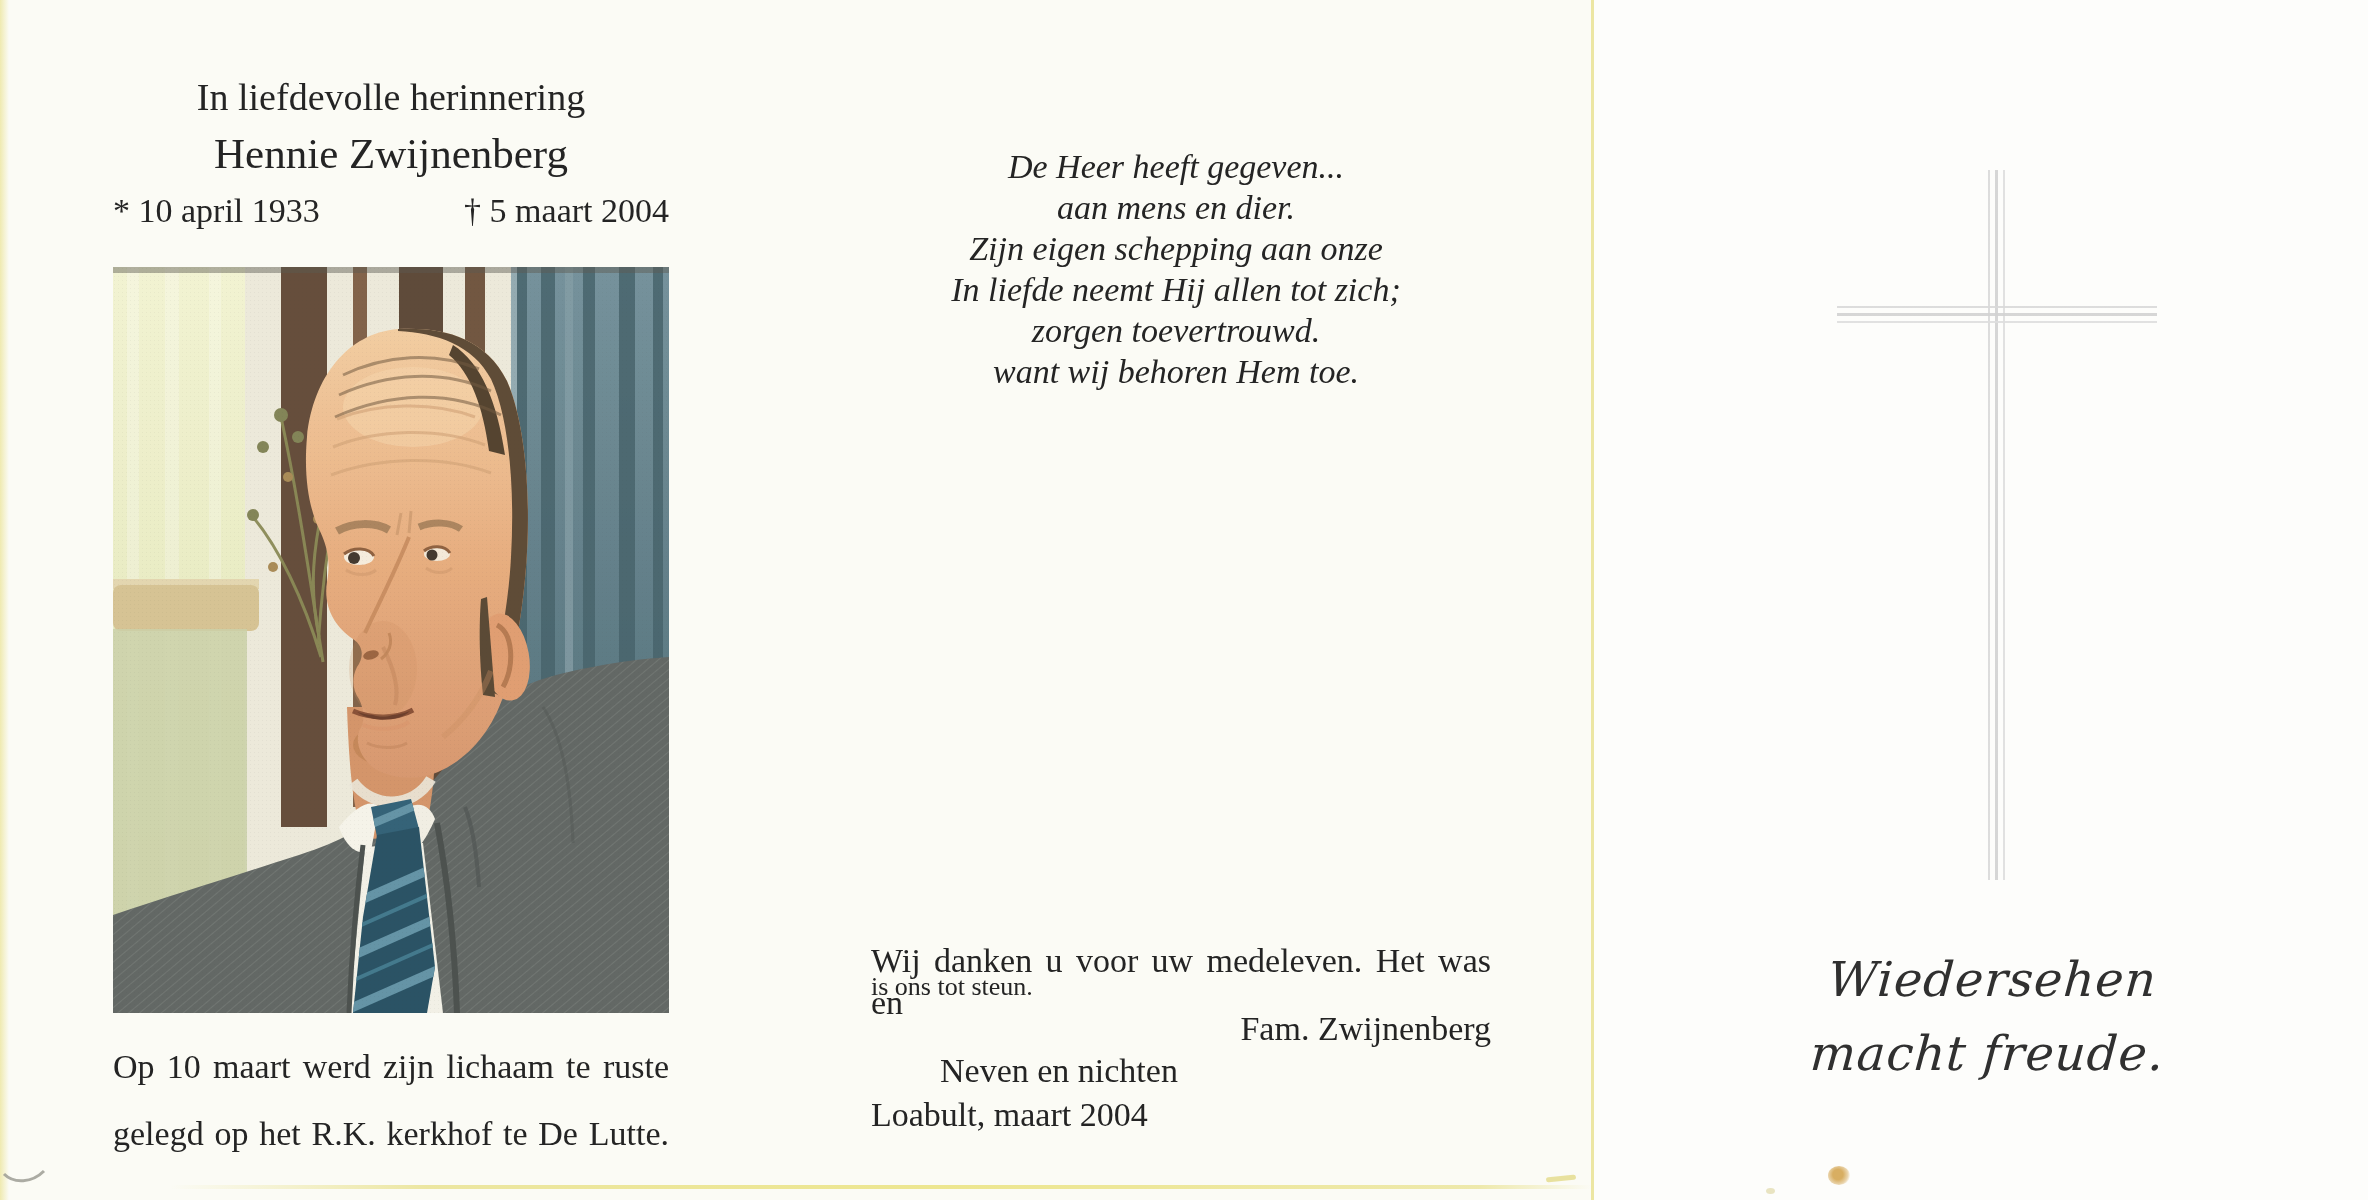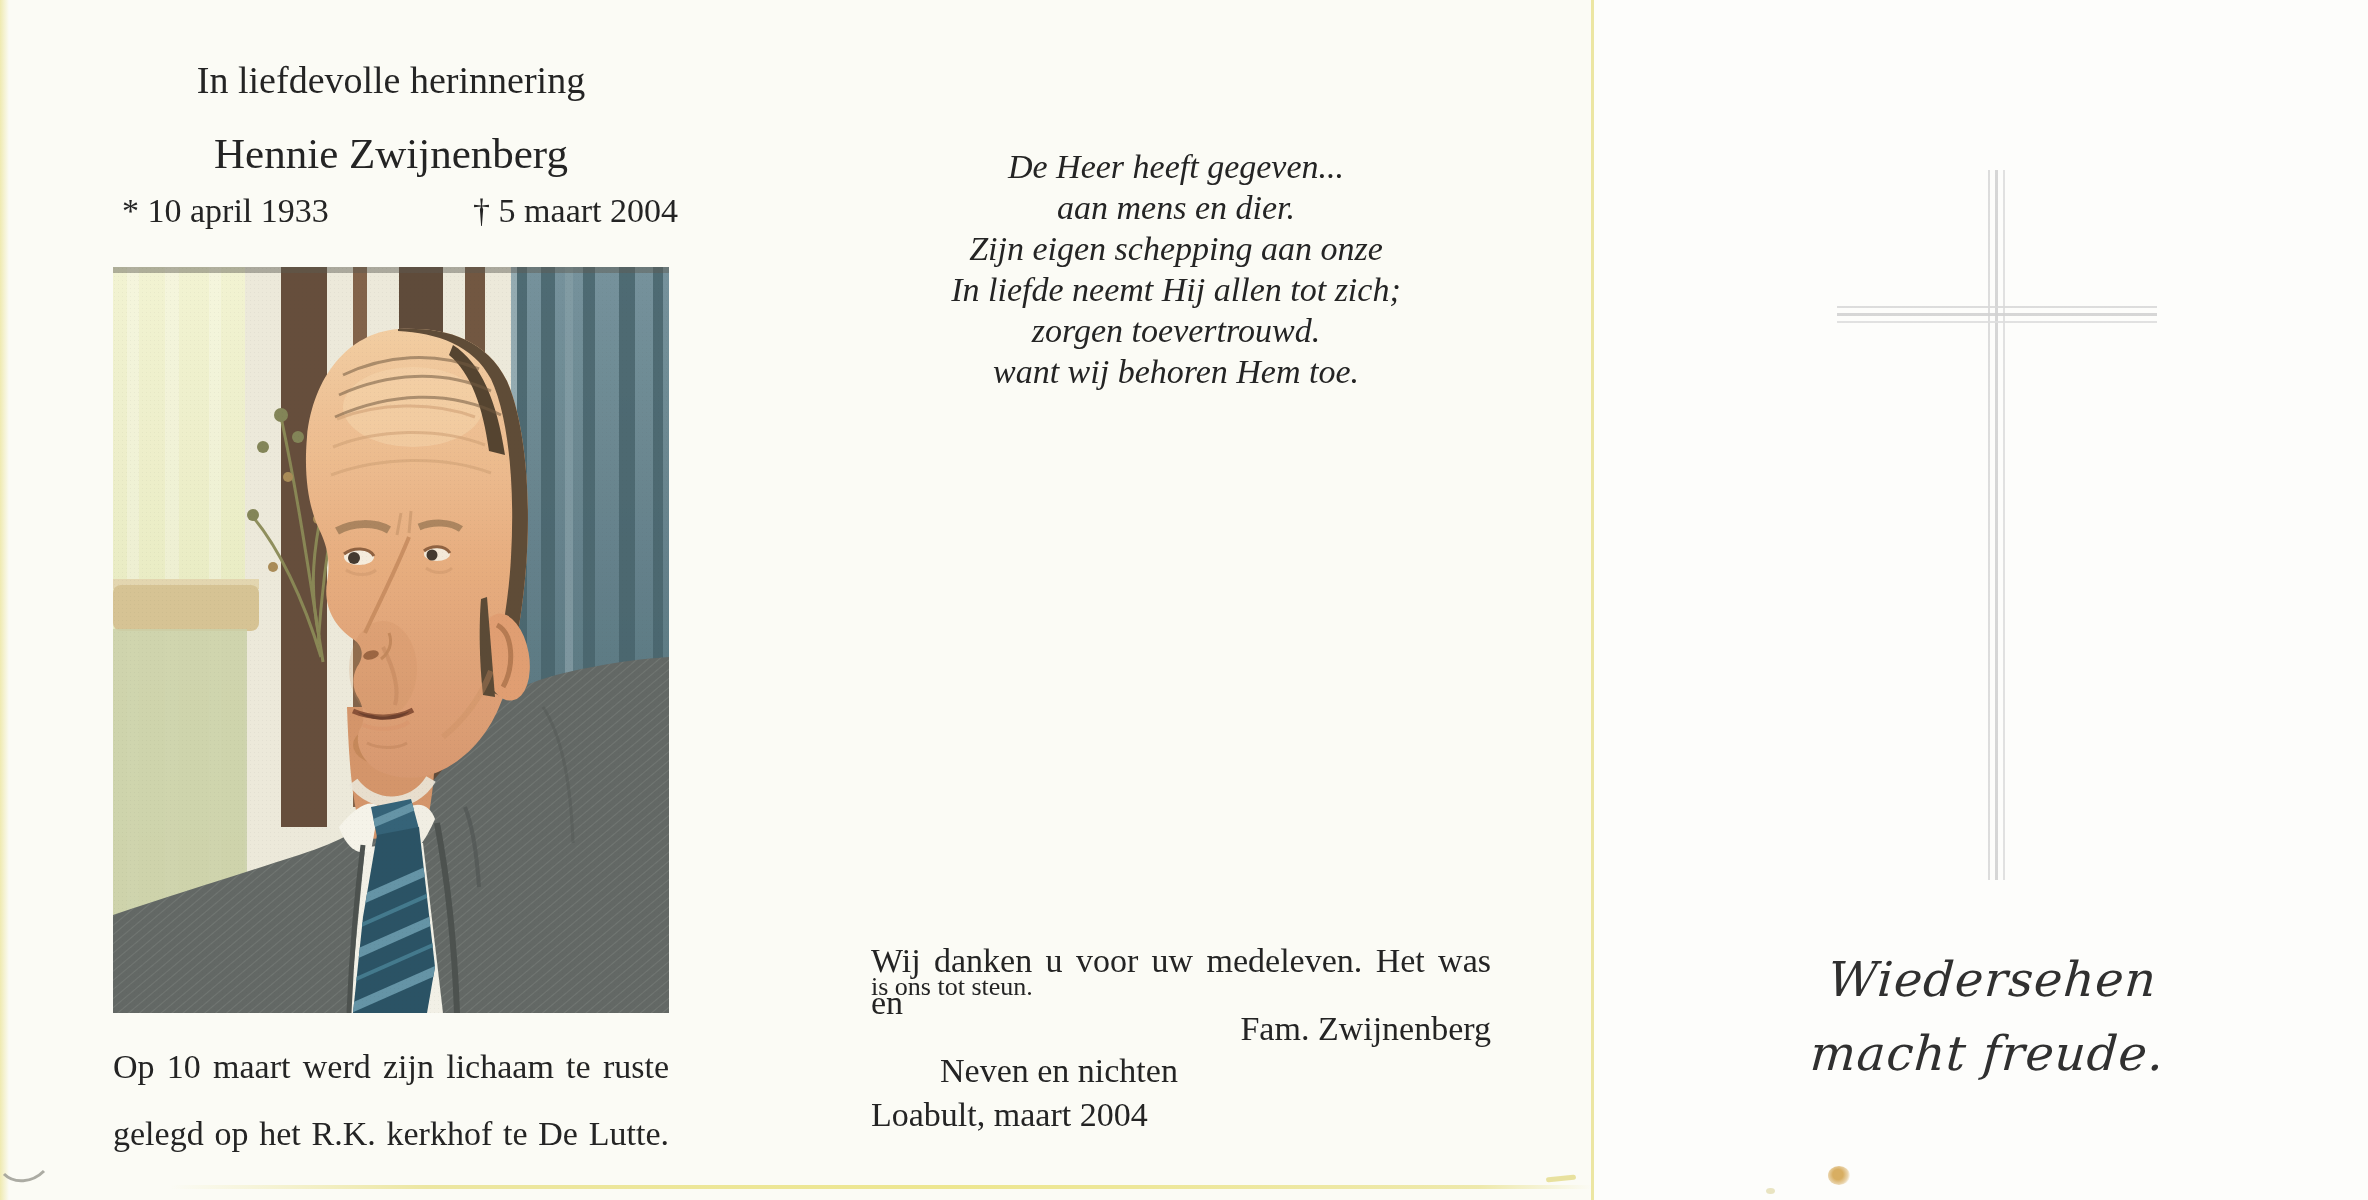--- a/index.html
+++ b/index.html
@@ -15,23 +15,23 @@
   .edge-left{left:0;top:0;width:9px;height:1200px;
     background:linear-gradient(90deg,var(--edge-strip,#efeab0),rgba(239,234,176,0));}
   .fold-line{left:1591px;top:0;width:3px;height:1200px;background:var(--fold-line,#e9e293);opacity:.85;}
   .bottom-line{left:170px;top:1185px;width:1422px;height:4px;
     background:linear-gradient(90deg,rgba(232,225,140,0),rgba(232,225,140,.8) 18%,rgba(236,229,138,.95) 55%,rgba(232,225,140,.7) 92%,rgba(232,225,140,0));}
   .stain1{left:1828px;top:1166px;width:22px;height:19px;border-radius:50%;
     background:radial-gradient(circle at 45% 45%,var(--stain,#d8ae62) 0 32%,rgba(216,174,98,.5) 62%,transparent 78%);}
   .dash1{left:1546px;top:1176px;width:30px;height:5px;background:#e4dc8e;border-radius:3px;transform:rotate(-6deg);opacity:.85;}
   .speck{left:1766px;top:1188px;width:9px;height:6px;background:#e0d9a8;border-radius:50%;opacity:.7;}
   
-  .heading{left:113px;top:57px;width:556px;text-align:center;font-size:38px;line-height:46px;}
+  .heading{left:113px;top:74px;width:556px;text-align:center;font-size:38px;line-height:46px;}
   .name{left:113px;top:128px;width:556px;text-align:center;font-size:43px;line-height:52px;}
-  .dates{left:113px;top:190px;width:556px;display:flex;justify-content:space-between;font-size:34px;line-height:42px;margin-left:9px;}
+  .dates{left:113px;top:190px;width:556px;display:flex;justify-content:space-between;font-size:34px;line-height:42px;}
   .photo{left:113px;top:267px;width:556px;height:746px;overflow:hidden;}
   .photo svg{display:block;width:100%;height:100%;}
   .burial1{left:113px;top:1046px;width:556px;font-size:34px;line-height:42px;text-align:justify;text-align-last:justify;}
   .burial2{left:113px;top:1089px;width:556px;font-size:34px;line-height:42px;text-align:justify;text-align-last:justify;margin-top:24px;}
   
   .poem{left:950px;top:146px;width:452px;text-align:center;font-style:italic;font-size:34px;line-height:41px;}
   .thanks1{left:871px;top:940px;width:620px;font-size:34px;line-height:42px;text-align:justify;text-align-last:justify;}
   .thanks2{left:871px;top:966px;width:620px;font-size:26px;line-height:42px;}
   .sig1{left:940px;top:1008px;width:551px;text-align:right;font-size:34px;line-height:42px;}
   .sig2{left:940px;top:1050px;width:551px;text-align:left;font-size:34px;line-height:42px;}

